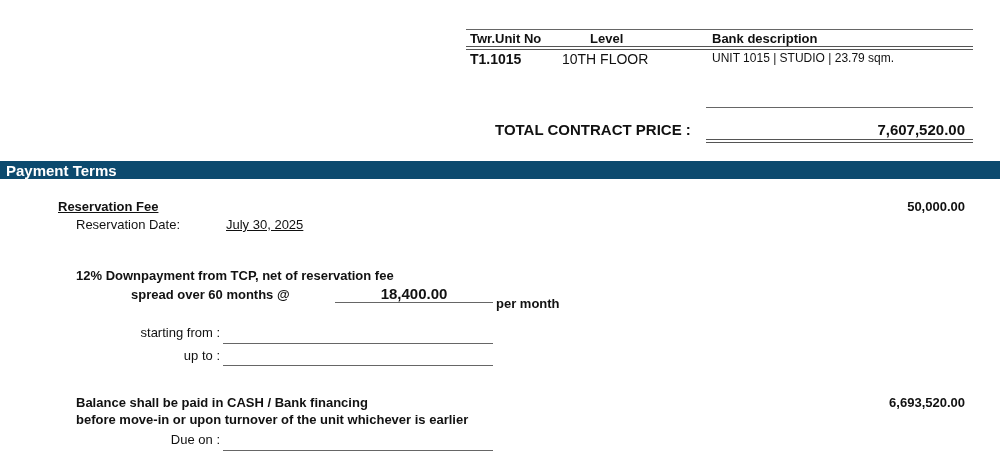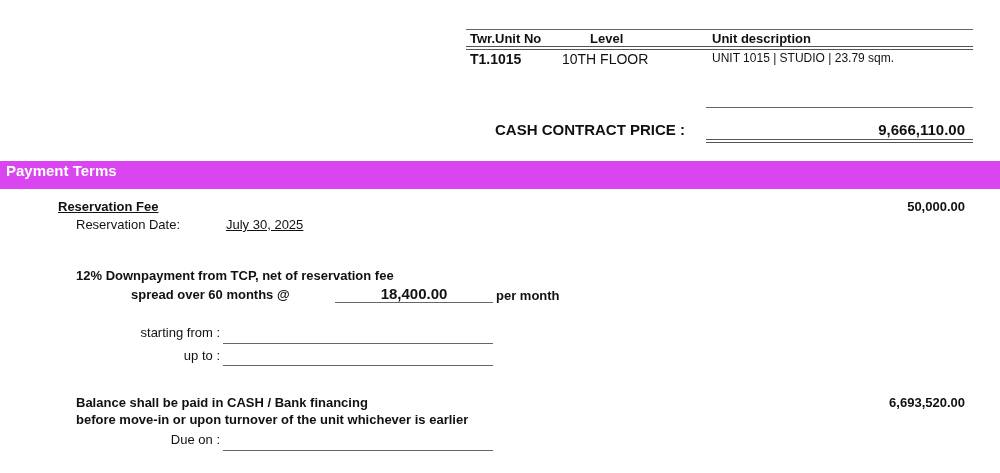--- a/index.html
+++ b/index.html
@@ -2,55 +2,55 @@
 <html><head>
   <meta charset="utf-8">
   <style>
     html, body { margin:0; padding:0; background:#ffffff; }
     body { width:1000px; height:473px; position:relative; overflow:hidden;
            font-family:"Liberation Sans", sans-serif; color:#111; font-size:13px; }
     .abs { position:absolute; white-space:nowrap; }
     .b { font-weight:bold; }
     .hline { position:absolute; height:0; border-top:1px solid #666; }
     .hline2 { position:absolute; height:2px; border-top:1px solid #555; border-bottom:1px solid #555; }
-    .band { position:absolute; left:0; top:161px; width:1000px; height:28px; background:#d946ef; }
+    .band { position:absolute; left:0; top:161px; width:1000px; height:18px; background:#0c4a6e; }
     .band span { position:absolute; left:6px; top:1px; color:#fff; font-weight:bold; font-size:15px; }
     .right { text-align:right; }
   </style>
 </head>
 <body>
 
 <div class="hline" style="left:466px; top:29px; width:507px;"></div>
 <div class="abs b" style="left:470px; top:31px;">Twr.Unit No</div>
 <div class="abs b" style="left:578px; top:31px;margin-left:12px;">Level</div>
-<div class="abs b" style="left:712px; top:31px;">Unit description</div>
+<div class="abs b" style="left:712px; top:31px;">Bank description</div>
 <div class="hline2" style="left:466px; top:46px; width:507px;"></div>
 <div class="abs b" style="left:470px; top:51px; font-size:14px;">T1.1015</div>
 <div class="abs" style="left:562px; top:51px; font-size:14px;">10TH FLOOR</div>
 <div class="abs" style="left:712px; top:51px; font-size:12px;">UNIT 1015 | STUDIO | 23.79 sqm.</div>
 
 <div class="hline" style="left:706px; top:107px; width:267px;"></div>
-<div class="abs b" style="left:495px; top:121px; font-size:15px;">CASH CONTRACT PRICE :</div>
-<div class="abs b right" style="left:706px; top:121px; width:259px; font-size:15px;">9,666,110.00</div>
+<div class="abs b" style="left:495px; top:121px; font-size:15px;">TOTAL CONTRACT PRICE :</div>
+<div class="abs b right" style="left:706px; top:121px; width:259px; font-size:15px;">7,607,520.00</div>
 <div class="hline2" style="left:706px; top:139px; width:267px;"></div>
 
 <div class="band">
   <span>Payment Terms</span>
 </div>
 
 <div class="abs b" style="left:58px; top:199px;text-decoration:underline;">Reservation Fee</div>
 <div class="abs" style="left:76px; top:217px;">Reservation Date:</div>
 <div class="abs" style="left:226px; top:217px;text-decoration:underline;">July 30, 2025</div>
 <div class="abs b right" style="left:800px; top:199px; width:165px;">50,000.00</div>
 
 <div class="abs b" style="left:76px; top:268px;">12% Downpayment from TCP, net of reservation fee</div>
 <div class="abs b" style="left:131px; top:287px;">spread over 60 months  @</div>
 <div class="abs b" style="left:335px; top:285px; width:158px; text-align:center; font-size:15px;">18,400.00</div>
 <div class="hline" style="left:335px; top:302px; width:158px;"></div>
-<div class="abs b" style="left:496px; top:288px;">per month</div>
+<div class="abs b" style="left:496px; top:296px;">per month</div>
 
 <div class="abs right" style="left:100px; top:325px; width:120px;">starting from :</div>
 <div class="abs" style="left:223px; top:325px; width:270px; height:17px;"></div>
 <div class="hline" style="left:223px; top:343px; width:270px;"></div>
 
 <div class="abs right" style="left:100px; top:348px; width:120px;">up to :</div>
 <div class="abs" style="left:223px; top:348px; width:270px; height:17px;"></div>
 <div class="hline" style="left:223px; top:365px; width:270px;"></div>
 
 <div class="abs b" style="left:76px; top:395px;text-align:right;">Balance shall be paid in CASH / Bank financing</div>

